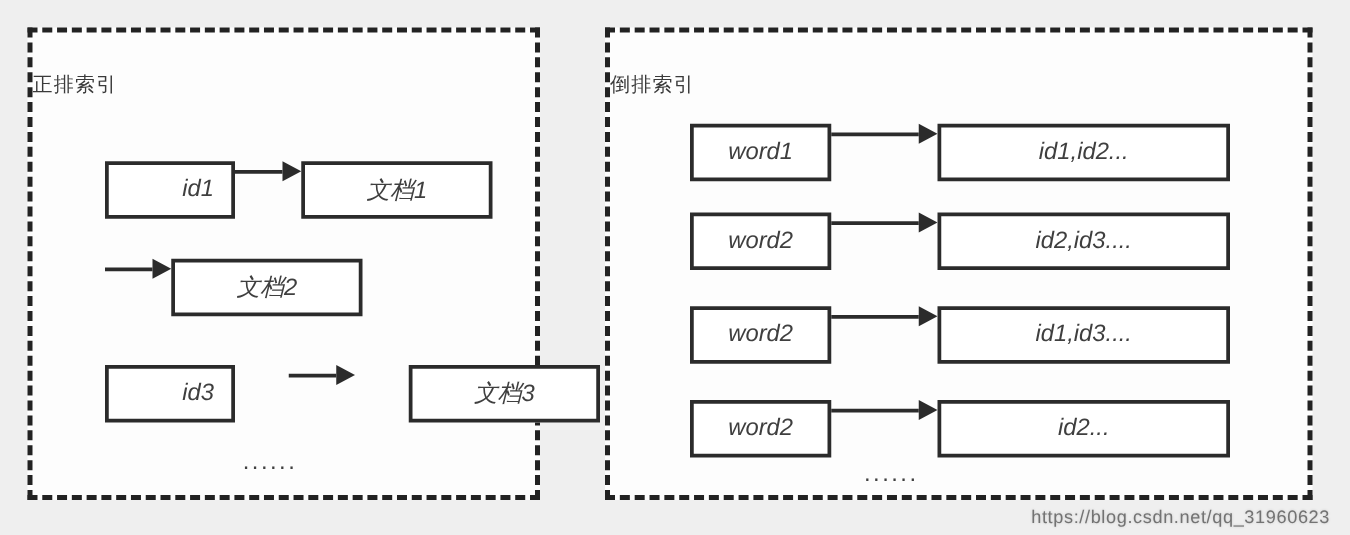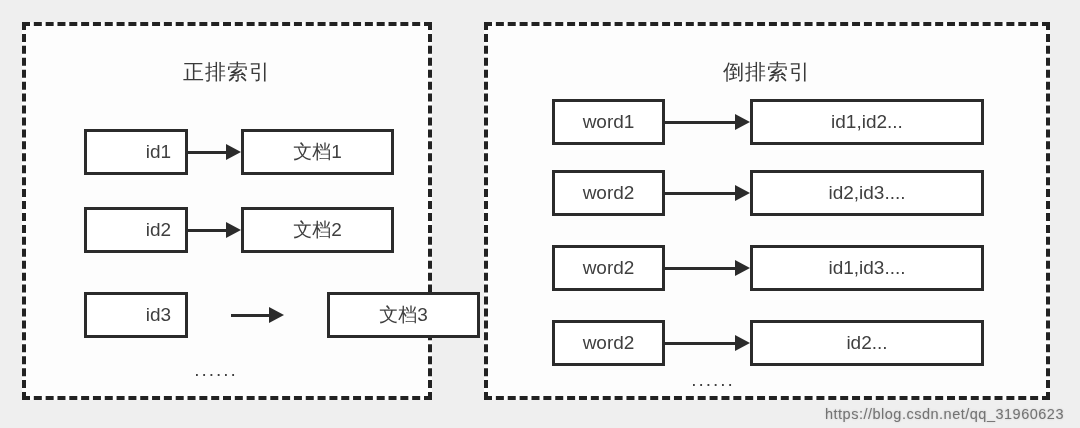--- a/index.html
+++ b/index.html
@@ -13,27 +13,26 @@
   .panel{
     position:absolute;top:22px;height:378px;
     box-sizing:border-box;
     background:#fdfdfd;
     border:4px dashed #222222;
   }
   .panel-left{left:22px;width:410px;}
   .panel-right{left:484px;width:566px;}
   .panel-title{
     position:absolute;top:32px;left:0;right:0;
-    text-align:center;
-    font-size:21px;color:#3a3a3a;
+    font-size:16px;color:#3a3a3a;
     letter-spacing:1px;
   }
   .row{
     position:absolute;
-    display:flex;align-items:center;
+    display:flex;align-items:flex-start;font-style:italic;
   }
   .panel-left .row{left:58px;}
   .panel-left .row:nth-of-type(2){top:103px;}
   .panel-left .row:nth-of-type(3){top:181px;}
   .panel-left .row:nth-of-type(4){top:266px;gap:43px;}
   .panel-right .row{left:64px;}
   .panel-right .row:nth-of-type(2){top:73px;}
   .panel-right .row:nth-of-type(3){top:144px;}
   .panel-right .row:nth-of-type(4){top:219px;}
   .panel-right .row:nth-of-type(5){top:294px;}
@@ -87,21 +86,20 @@
     <div class="row">
       <div class="node key">id1</div>
       <div class="arrow">
           <span class="shaft"></span>
           <span class="head"></span>
         </div>
       <div class="node val">文档1</div>
     </div>
 
     <div class="row">
-      <div class="node key">id2</div>
       <div class="arrow">
           <span class="shaft"></span>
           <span class="head"></span>
         </div>
       <div class="node val">文档2</div>
     </div>
 
     <div class="row">
       <div class="node key">id3</div>
       <div class="arrow">

